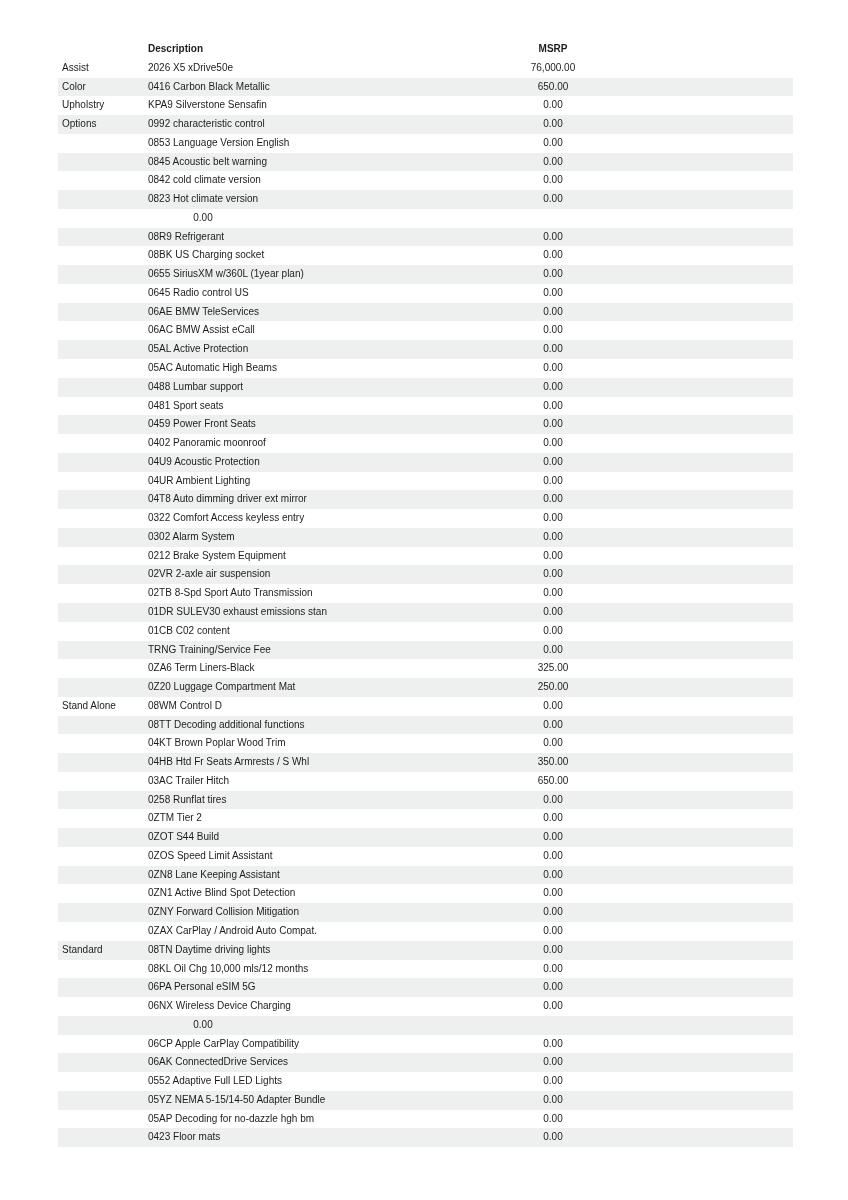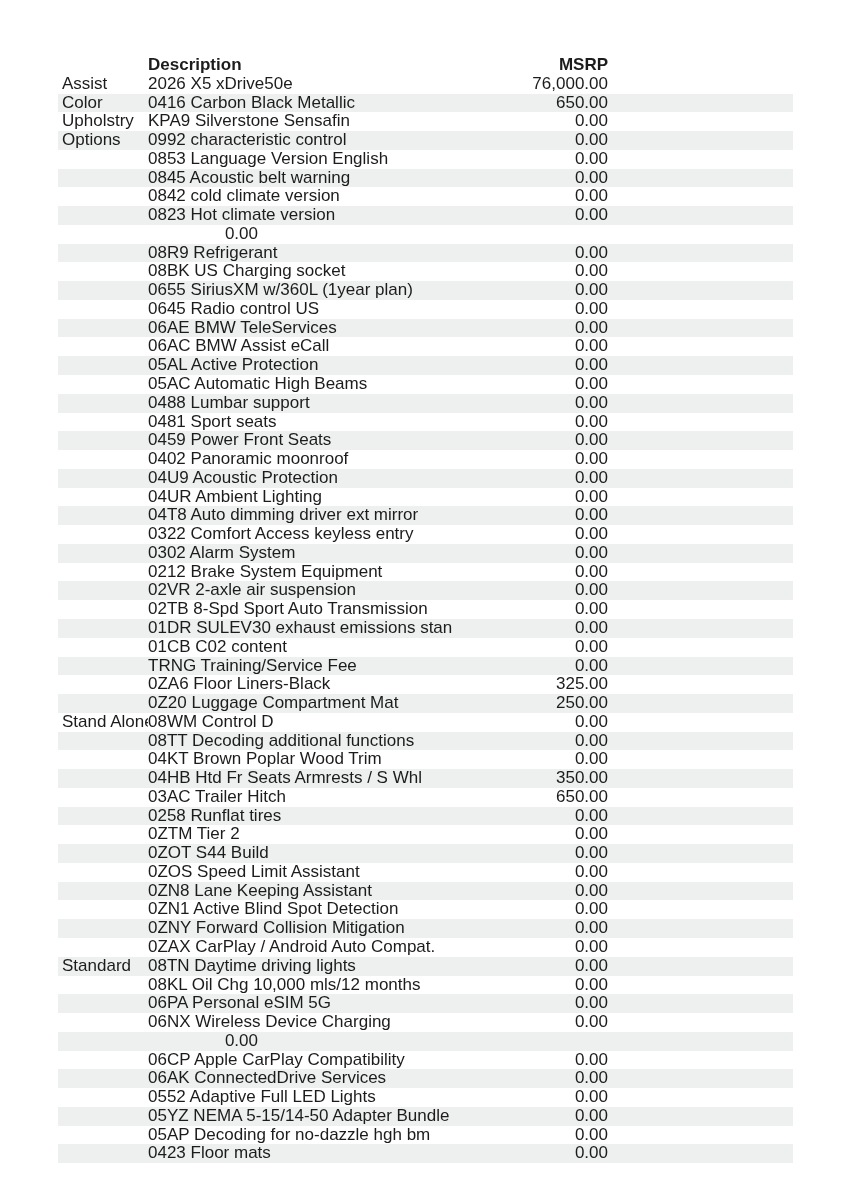--- a/index.html
+++ b/index.html
@@ -11,23 +11,23 @@
     position: relative;
     width: 848px;
     height: 1200px;
     font-family: "Liberation Sans", sans-serif;
     color: var(--text, #1c1c1c);
     overflow: hidden;
   }
   .doc-table {
     position: absolute;
     left: 58px;
-    top: 56px;
+    top: 40px;
     width: 735px;
-    font-size: 17px;
+    font-size: 10px;
   }
   .row {
     display: flex;
     height: 18.77px;
     line-height: 18.9px;
     padding-right: 185px;
     box-sizing: border-box;
     white-space: nowrap;
     overflow: hidden;
   }
@@ -42,21 +42,21 @@
     padding-left: 4px;
     box-sizing: border-box;
     flex: 0 0 auto;
   }
   .cell.desc {
     flex: 1 1 auto;
   }
   .cell.msrp {
     width: 110px;
     flex: 0 0 auto;
-    text-align: right;
+    text-align: center;
   }
   .row.header .cell {
     font-weight: bold;
   }
 </style>
 </head>
 <body style="--stripe: #edf0ee; --text: #1c1c1c; background: rgb(255, 255, 255);">
 
 <div class="doc-table">
   <div class="row header">
@@ -219,21 +219,21 @@
         <div class="cell desc">01CB C02 content</div>
         <div class="cell msrp">0.00</div>
       </div>
       <div class="row stripe">
         <div class="cell cat"></div>
         <div class="cell desc">TRNG Training/Service Fee</div>
         <div class="cell msrp">0.00</div>
       </div>
       <div class="row">
         <div class="cell cat"></div>
-        <div class="cell desc">0ZA6 Floor Liners-Black</div>
+        <div class="cell desc">0ZA6 Term Liners-Black</div>
         <div class="cell msrp">325.00</div>
       </div>
       <div class="row stripe">
         <div class="cell cat"></div>
         <div class="cell desc">0Z20 Luggage Compartment Mat</div>
         <div class="cell msrp">250.00</div>
       </div>
       <div class="row">
         <div class="cell cat">Stand Alone</div>
         <div class="cell desc">08WM Control D</div>

